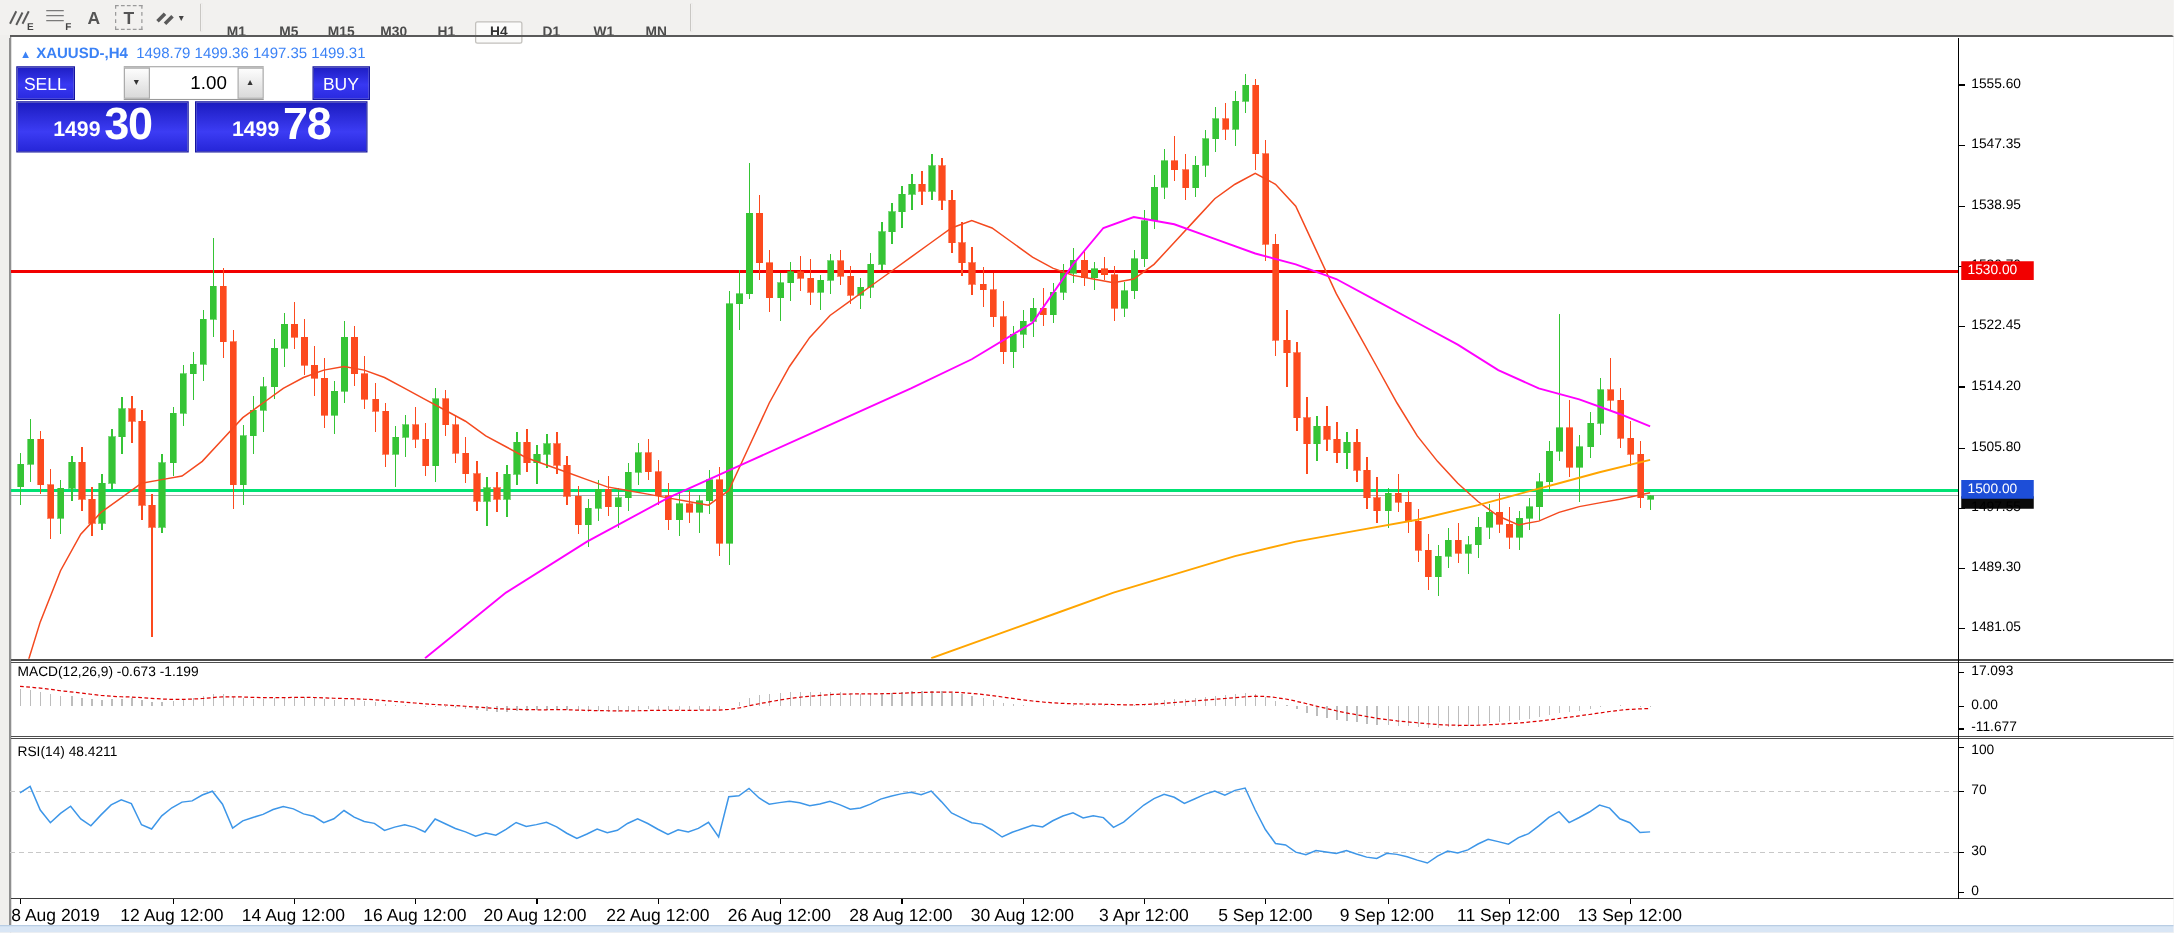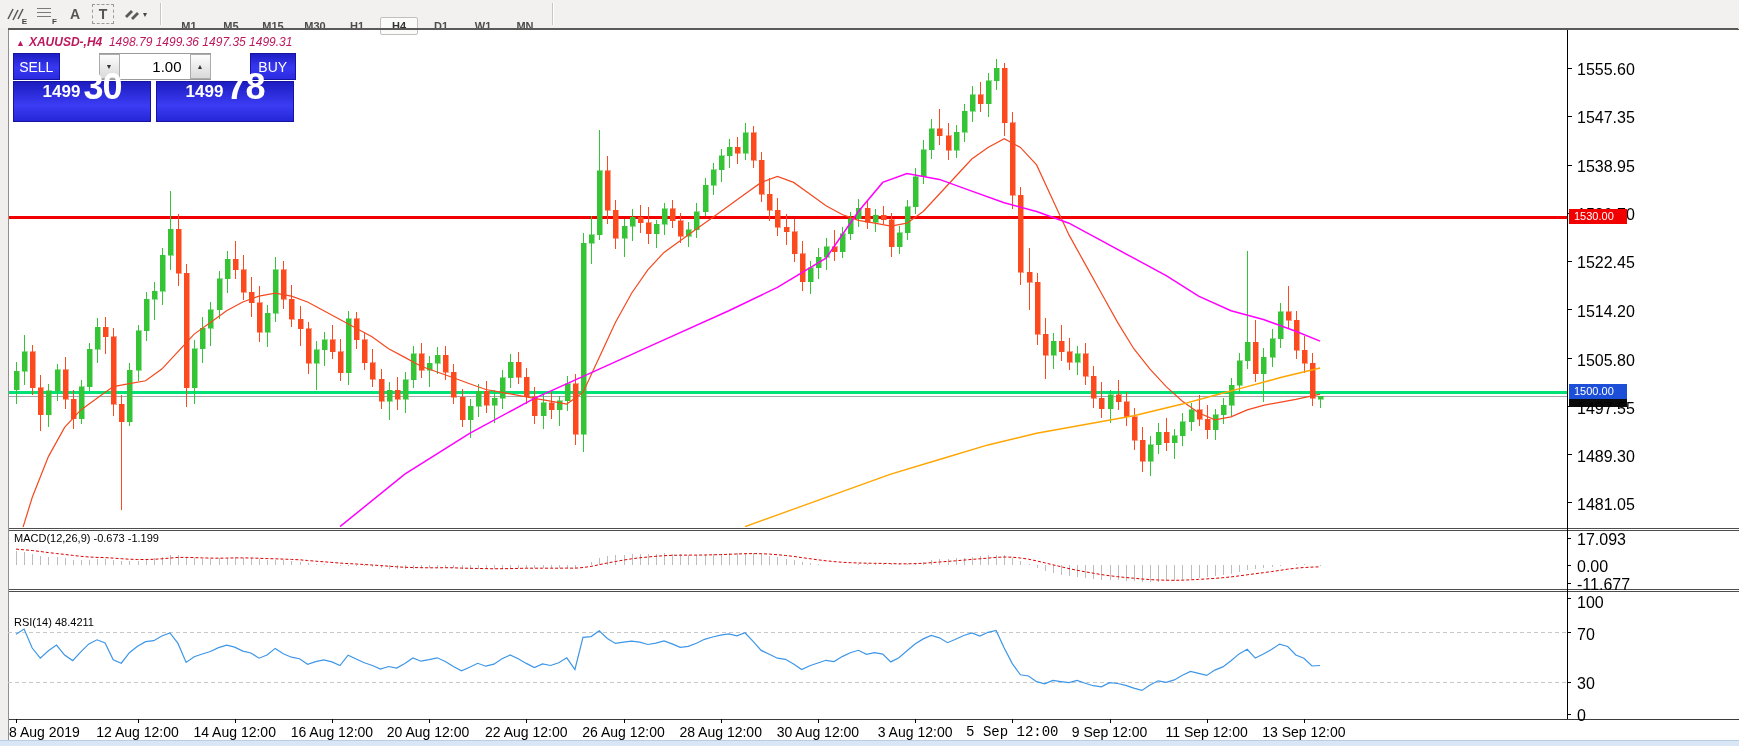--- a/index.html
+++ b/index.html
@@ -14,43 +14,43 @@
   .tool-sub{position:absolute;right:1px;bottom:-1px;font-size:8px;font-weight:bold;color:#444;}
   .tb-sep{width:1px;height:22px;background:#c9c7c3;border-right:1px solid #ffffff;margin:0 6px;}
   .tf-btn{min-width:26px;padding:2px 5px;margin:0 2px;font-size:11px;font-weight:bold;color:#4c4c4c;
           text-align:center;border:1px solid transparent;border-radius:2px;cursor:default;}
   .tf-btn.active{background:#fbfbfa;border:1px solid #c2c0bc;color:#333;}
   .caret{font-size:8px;color:#444;margin-left:2px;}
   
   #gutter{position:absolute;left:0;top:28px;width:8px;height:718px;background:#f0efed;border-right:1px solid #8f8f8f;}
   #winborder{position:absolute;left:8px;top:28px;width:1730px;height:717px;border-top:1px solid #5a5a5a;}
   
-  .ax-label{position:absolute;left:1577px;font-size:16px;color:#000;white-space:nowrap;z-index:6;}
+  .ax-label{position:absolute;left:1577px;font-size:11px;color:#000;white-space:nowrap;z-index:6;}
   .date-label{position:absolute;top:724px;font-size:14px;color:#000;white-space:nowrap;z-index:6;}
   .hline-label{position:absolute;left:1569px;width:58px;height:15px;font-size:11px;line-height:15px;
                color:#fff;padding-left:5px;box-sizing:border-box;z-index:7;}
   #cur-price-box{position:absolute;left:1569px;width:58px;height:10px;background:#0a0a0a;z-index:5;}
   .panel-label{position:absolute;left:14px;font-size:11px;color:#000;z-index:6;white-space:nowrap;}
-  #symbol-line{position:absolute;left:16px;top:35px;font-size:12px;color:#be185d;z-index:8;white-space:nowrap;font-style:italic;}
+  #symbol-line{position:absolute;left:16px;top:35px;font-size:12px;color:#3b82f6;z-index:8;white-space:nowrap;}
   #symbol-line .tri{font-size:9px;margin-right:4px;}
   #symbol-line b{font-weight:bold;}
   
   #trade-panel{position:absolute;left:13px;top:53px;z-index:9;width:283px;}
   #tp-row1{display:flex;height:27px;gap:39px;}
   .tp-btn{width:66px;background:linear-gradient(180deg,#1e1ec4 0%,#3838f2 55%,#2a2ae0 100%);
           color:#fff;font-size:14px;display:flex;align-items:center;justify-content:center;
           border:1px solid #1414a0;box-sizing:border-box;cursor:pointer;}
   #tp-stepper{flex:1;display:flex;border:1px solid #9a9a9a;border-left:none;border-right:none;background:#fff;}
   .step-btn{width:21px;background:linear-gradient(180deg,#fdfdfd,#d9d9d9);border:1px solid #ababab;
             display:flex;align-items:center;justify-content:center;font-size:7px;color:#333;cursor:pointer;box-sizing:border-box;}
   #lot-input{flex:1;border:none;outline:none;text-align:right;font-size:15px;padding-right:8px;
              font-family:"Liberation Sans",sans-serif;color:#000;width:60px;}
   #tp-row2{display:flex;height:41px;margin-top:1px;}
   .big-quote{width:138px;background:linear-gradient(180deg,#1c1cc0 0%,#3c3cf4 60%,#2626d8 100%);
-             color:#fff;display:flex;align-items:flex-end;justify-content:center;padding-bottom:16px;
+             color:#fff;display:flex;align-items:flex-end;justify-content:center;padding-bottom:4px;
              border:1px solid #1414a0;box-sizing:border-box;cursor:pointer;}
   .big-quote .small{font-size:17px;font-weight:bold;line-height:26px;margin-right:3px;}
   .big-quote .big{font-size:36px;font-weight:bold;line-height:36px;letter-spacing:-1px;}
   #bq-gap{width:5px;}
   
   #annotation{position:absolute;left:1016px;top:100px;font-size:46px;font-weight:bold;color:#fe1010;
               z-index:9;white-space:nowrap;font-family:"Liberation Sans","DejaVu Sans",sans-serif;}
   #chart-svg{position:absolute;left:0;top:0;z-index:4;}
   #bottom-strip{position:absolute;left:0;top:740px;width:1739px;height:6px;background:#d9e6f5;border-top:1px solid #b9cde4;}
 </style>
@@ -688,21 +688,21 @@
         <span class="small">1499</span>
         <span class="big">78</span>
       </div>
     </div>
   </div>
 
 
   <div class="panel-label" style="top:532px;">
     <span>MACD(12,26,9)</span>&nbsp;<span>-0.673 -1.199</span>
   </div>
-  <div class="panel-label" style="top:616px;">
+  <div class="panel-label" style="top:596px;">
     <span>RSI(14)</span>&nbsp;<span>48.4211</span>
   </div>
 
   <div id="cur-price-box" style="top: 397.452px;"></div>
   <div class="hline-label" id="hl-red" style="background: rgb(242, 0, 0); top: 209.376px;">1530.00</div>
   <div class="hline-label" id="hl-green" style="background: #1d4ed8; top: 384.426px;">1500.00</div>
 
   <div id="labels-layer">
       <div class="ax-label" style="top: 61px;">1555.60</div>
       <div class="ax-label" style="top: 109.139px;">1547.35</div>
@@ -723,20 +723,20 @@
       <div class="ax-label" style="top: 707px;">0</div>
       <div class="date-label" style="left: 9px;">8 Aug 2019</div>
       <div class="date-label" style="left: 137.5px; transform: translateX(-50%);">12 Aug 12:00</div>
       <div class="date-label" style="left: 234.7px; transform: translateX(-50%);">14 Aug 12:00</div>
       <div class="date-label" style="left: 331.9px; transform: translateX(-50%);">16 Aug 12:00</div>
       <div class="date-label" style="left: 428px; transform: translateX(-50%);">20 Aug 12:00</div>
       <div class="date-label" style="left: 526.3px; transform: translateX(-50%);">22 Aug 12:00</div>
       <div class="date-label" style="left: 623.5px; transform: translateX(-50%);">26 Aug 12:00</div>
       <div class="date-label" style="left: 720.7px; transform: translateX(-50%);">28 Aug 12:00</div>
       <div class="date-label" style="left: 817.9px; transform: translateX(-50%);">30 Aug 12:00</div>
-      <div class="date-label" style="left: 915.1px; transform: translateX(-50%);">3 Aug 12:00</div>
-      <div class="date-label" style="left: 1012.3px; transform: translateX(-50%); font-family: Liberation Mono, monospace;">5 Sep 12:00</div>
+      <div class="date-label" style="left: 915.1px; transform: translateX(-50%);">3 Apr 12:00</div>
+      <div class="date-label" style="left: 1012.3px; transform: translateX(-50%);">5 Sep 12:00</div>
       <div class="date-label" style="left: 1109.5px; transform: translateX(-50%);">9 Sep 12:00</div>
       <div class="date-label" style="left: 1206.7px; transform: translateX(-50%);">11 Sep 12:00</div>
       <div class="date-label" style="left: 1303.9px; transform: translateX(-50%);">13 Sep 12:00</div>
     </div>
   <div id="bottom-strip"></div>
 </div>
 
 </body></html>

